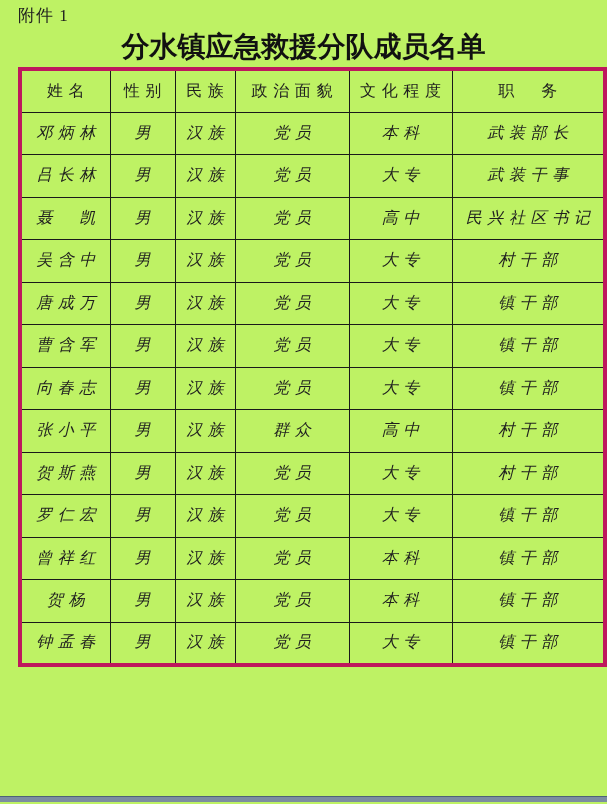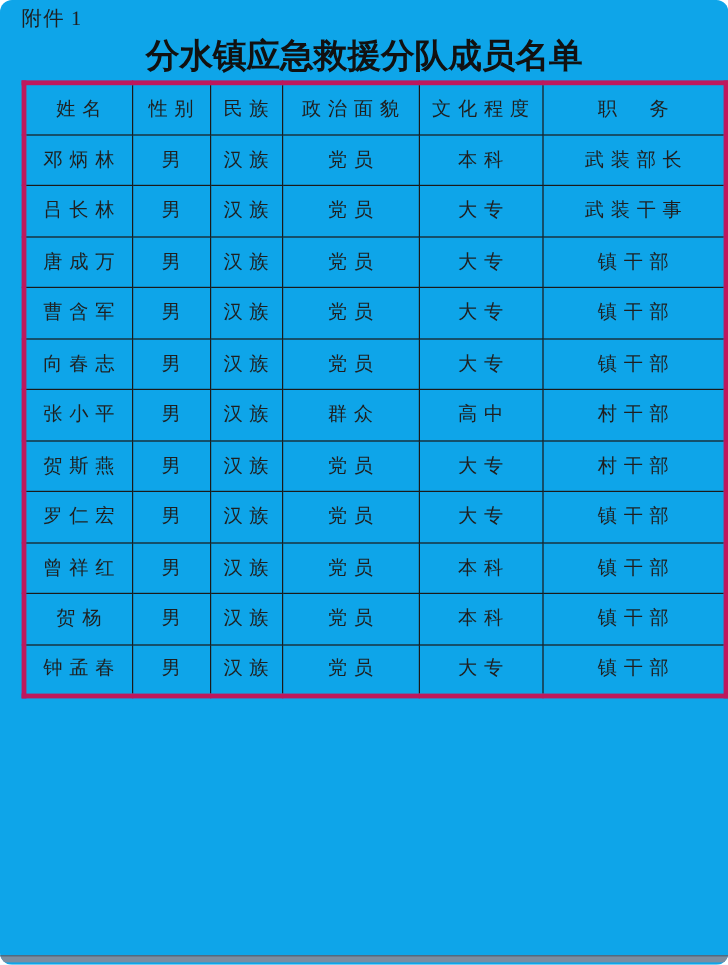--- a/index.html
+++ b/index.html
@@ -5,23 +5,22 @@
   html, body {
     margin: 0;
     padding: 0;
     background: #ffffff;
     font-family: "Liberation Serif", "DejaVu Serif", serif;
   }
   .page {
     position: relative;
     width: 607px;
     height: 804px;
-    background: #0ea5e9;
+    background: #bef264;
     overflow: hidden;
-    border-radius: 10px;
   }
   .attachment-label {
     position: absolute;
     left: 18px;
     top: 4px;
     font-size: 17px;
     color: #1f1f1f;
     letter-spacing: 1px;
   }
   .doc-title {
@@ -52,21 +51,21 @@
     font-size: 16px;
     font-weight: normal;
     color: #1f1f1f;
     letter-spacing: 0.35em;
     text-indent: 0.35em;
     padding: 0;
     overflow: hidden;
     white-space: nowrap;
   }
   table.member-table thead tr { height: 43px; }
-  table.member-table tbody tr { height: 42.5px; }
+  table.member-table tbody tr { height: 42.5px; font-style: italic; }
   .bottom-bar {
     position: absolute;
     left: 0;
     top: 796px;
     width: 607px;
     height: 5px;
     background: #7b8da0;
     border-top: 1px solid #4d6377;
   }
 </style>
@@ -109,20 +108,36 @@
         </tr>
         <tr>
           <td>吕长林</td>
           <td>男</td>
           <td>汉族</td>
           <td>党员</td>
           <td>大专</td>
           <td>武装干事</td>
         </tr>
         <tr>
+          <td>聂　凯</td>
+          <td>男</td>
+          <td>汉族</td>
+          <td>党员</td>
+          <td>高中</td>
+          <td>民兴社区书记</td>
+        </tr>
+        <tr>
+          <td>吴含中</td>
+          <td>男</td>
+          <td>汉族</td>
+          <td>党员</td>
+          <td>大专</td>
+          <td>村干部</td>
+        </tr>
+        <tr>
           <td>唐成万</td>
           <td>男</td>
           <td>汉族</td>
           <td>党员</td>
           <td>大专</td>
           <td>镇干部</td>
         </tr>
         <tr>
           <td>曹含军</td>
           <td>男</td>

